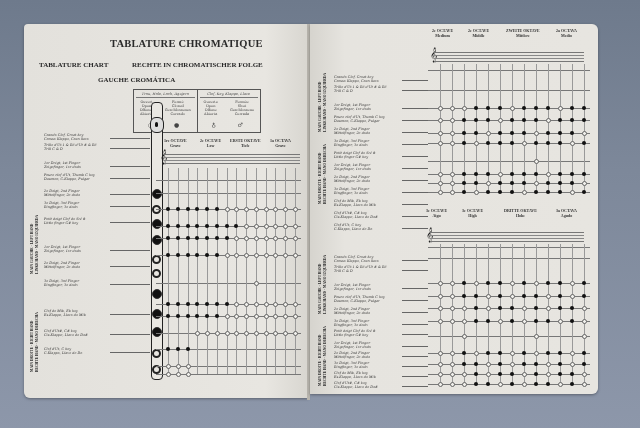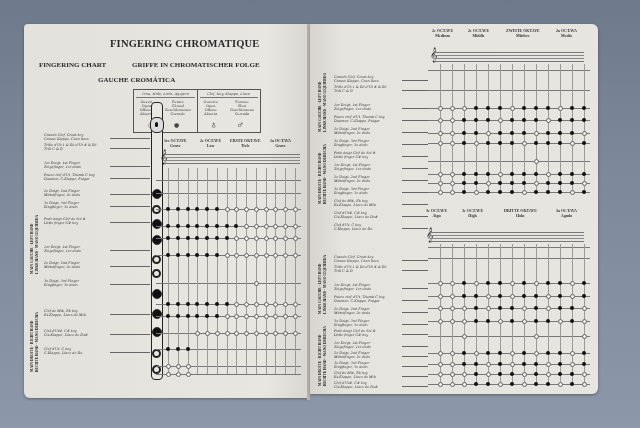--- a/index.html
+++ b/index.html
@@ -40,23 +40,23 @@
   .dot.f{background:#111;}
   .dot.o{background:#f1f0ec;border:1px solid #666;width:3px;height:3px;}
   .lbl{position:absolute;font-size:3.4px;line-height:3.8px;color:#333;font-style:italic;white-space:nowrap;}
   .side{position:absolute;font-family:"Liberation Serif",serif;font-weight:bold;font-size:3.6px;color:#333;white-space:nowrap;transform:rotate(-90deg);transform-origin:left top;}
   .lead{position:absolute;height:0;border-top:1px solid #666;}
 </style>
 </head>
 <body>
 
 <div class="page left">
-  <div class="title t1">FINGERING CHROMATIQUE</div>
-  <div class="title t2">FINGERING CHART</div>
-  <div class="title t3">GRIFFE IN CHROMATISCHER FOLGE</div>
+  <div class="title t1">TABLATURE CHROMATIQUE</div>
+  <div class="title t2">TABLATURE CHART</div>
+  <div class="title t3">RECHTE IN CHROMATISCHER FOLGE</div>
   <div class="title t4">GAUCHE CROMÁTICA</div>
 
   <div class="legend">
     <div class="cell">
       <div class="hd">Trou, Hole, Loch, Agujero</div>
       <div class="cols">
         <div>
             <div>Ouvert</div>
             <div>Open</div>
             <div>Offenes</div>

